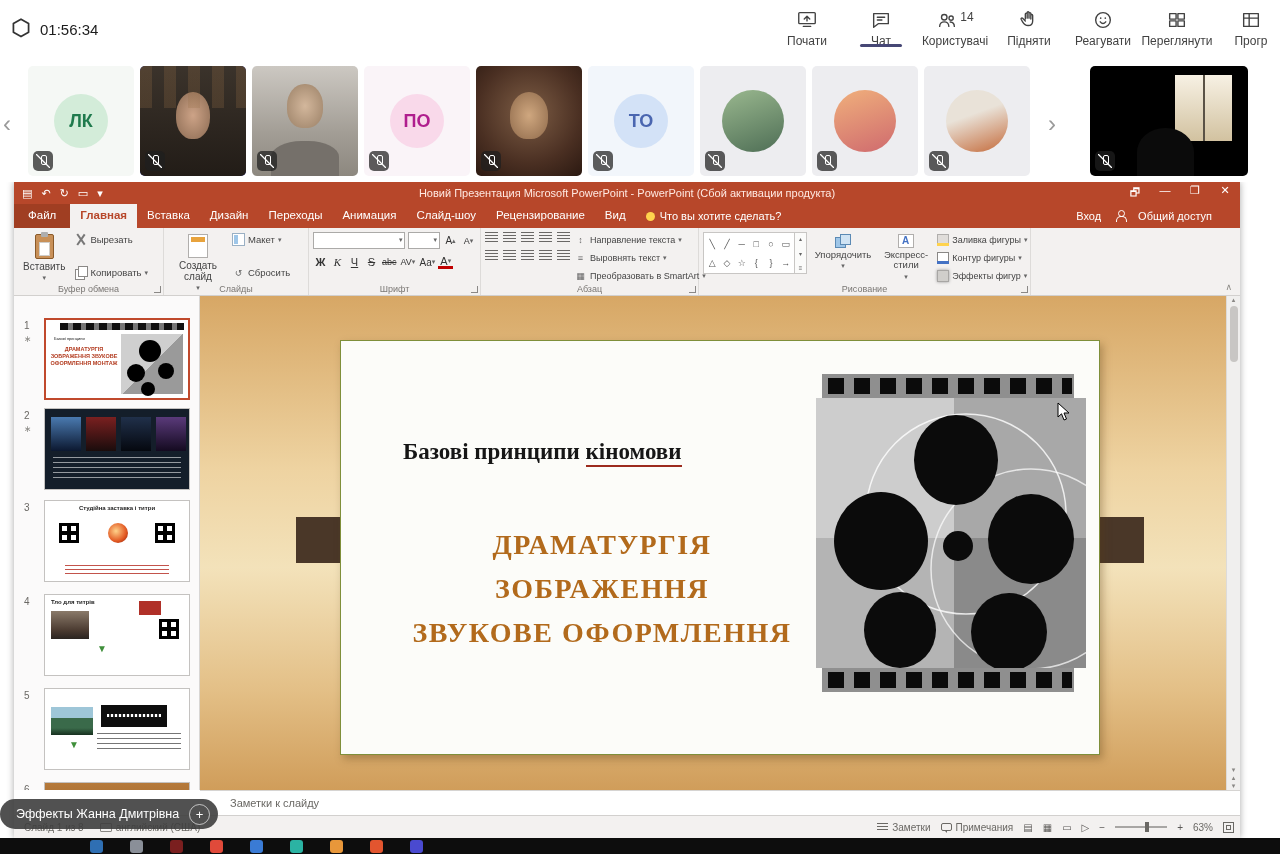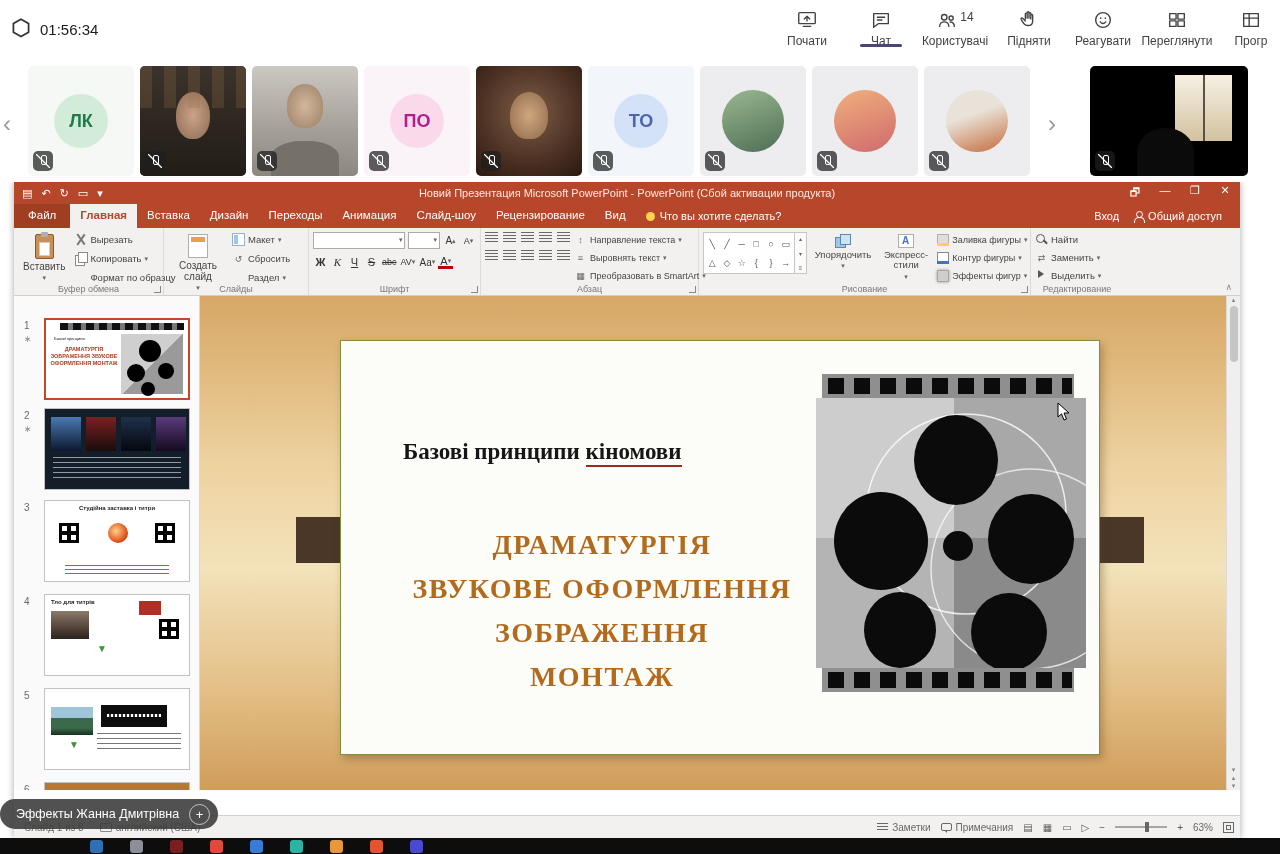--- a/index.html
+++ b/index.html
@@ -80,40 +80,40 @@
   .win-ctl { margin-left:auto; display:flex; z-index:2; }
   .win-ctl span { width:30px; text-align:center; font-size:11px; cursor:pointer; }
 
   .ppt-tabs { height:24px; background:#b7472a; display:flex; align-items:stretch;
               color:#fff; font-size:11.5px; }
   .tab { padding:5px 10px 4px; cursor:pointer; white-space:nowrap; }
   .tab.file { background:#a03e22; padding:5px 14px 4px; }
   .tab.sel { background:#f3f1f0; color:#b7472a; font-weight:bold; }
   .tellme { display:flex; align-items:center; gap:5px; padding:0 10px; font-size:11px; cursor:pointer; }
   .bulb { width:9px; height:9px; border-radius:50%; background:#ffd34d; }
-  .tabs-right { margin-left:auto; display:flex; align-items:center; gap:14px; padding-right:18px;
+  .tabs-right { margin-left:auto; display:flex; align-items:center; gap:14px; padding-right:28px;
                 font-size:11px; }
   .person-ic { width:11px; height:11px; position:relative; display:inline-block; }
   .person-ic::before { content:""; position:absolute; left:3px; top:0; width:5px; height:5px;
                        border:1px solid #fff; border-radius:50%; }
   .person-ic::after { content:""; position:absolute; left:1px; top:6px; width:9px; height:5px;
                       border:1px solid #fff; border-bottom:none; border-radius:5px 5px 0 0; }
-  .share-btn { display:flex; align-items:flex-end; gap:4px; cursor:pointer; }
+  .share-btn { display:flex; align-items:flex-start; gap:12px; cursor:pointer; }
 
   
   .ribbon { position:relative; height:68px; background:#f3f1f0; border-bottom:1px solid #d2d0ce;
             display:flex; font-size:10px; color:#444; }
   .rgroup { position:relative; border-right:1px solid #ddDBD9; padding:4px 4px 13px; flex:none; }
   .rgroup-label { position:absolute; bottom:1px; left:0; right:0; text-align:center; font-size:9px;
                   color:#7a7774; }
   .launcher { position:absolute; right:2px; bottom:2px; width:7px; height:7px;
               border-right:1px solid #8a8886; border-bottom:1px solid #8a8886; cursor:pointer; }
   .rb-big { display:inline-flex; flex-direction:column; align-items:center; gap:2px;
             padding:2px 5px; cursor:pointer; text-align:center; line-height:1.1; }
-  .rcol { display:inline-flex; flex-direction:column; gap:4px; vertical-align:top; }
+  .rcol { display:inline-flex; flex-direction:column; gap:18px; vertical-align:top; }
   .rb-small { display:flex; align-items:center; gap:3px; height:15px; cursor:pointer;
               white-space:nowrap; }
   .caret { font-size:7px; color:#666; }
   .grp-row { display:flex; align-items:flex-start; gap:4px; height:100%; }
 
   .ic-paste { width:19px; height:25px; background:#c89058; border:1px solid #8a5a2a;
               border-radius:2px; position:relative; }
   .ic-paste::before { content:""; position:absolute; left:3px; top:7px; right:3px; bottom:2px;
                       background:#fff; border:1px solid #cfcdc9; }
   .ic-paste::after { content:""; position:absolute; left:5px; top:-3px; width:7px; height:5px;
@@ -640,39 +640,20 @@
             <span class="ic-effects"></span>
             <span>Эффекты фигур</span>
             <span class="caret">▾</span>
           </div>
         </div>
       </div>
       <div class="rgroup-label">Рисование</div>
       <span class="launcher"></span>
     </div>
 
-    <div class="rgroup" style="width:92px; border-right:none;">
-      <div class="rcol" style="font-size:9.5px; gap:3px;">
-        <div class="rb-small">
-          <span class="mi mi-find"></span>
-          <span>Найти</span>
-        </div>
-        <div class="rb-small">
-          <span class="mi-glyph">⇄</span>
-          <span>Заменить</span>
-          <span class="caret">▾</span>
-        </div>
-        <div class="rb-small">
-          <span class="mi mi-select"></span>
-          <span>Выделить</span>
-          <span class="caret">▾</span>
-        </div>
-      </div>
-      <div class="rgroup-label">Редактирование</div>
-    </div>
 
     <span class="ribbon-collapse">∧</span>
   </div>
 
   <div class="workarea">
 
     <div class="slidepanel">
       <span class="thumb-num" style="top:24px;">1</span>
       <span class="thumb-star" style="top:38px;">∗</span>
       <div class="thumb sel" style="top:22px;">
@@ -730,23 +711,22 @@
       <div class="side-tab l"></div>
       <div class="side-tab r"></div>
 
       <div class="slide">
         <div class="slide-title">
           <span>Базові принципи</span>
           <span class="uline">кіномови</span>
         </div>
         <div class="slide-lines">
           <div>ДРАМАТУРГІЯ</div>
+          <div>ЗОБРАЖЕННЯ</div>
           <div>ЗВУКОВЕ ОФОРМЛЕННЯ</div>
-          <div>ЗОБРАЖЕННЯ</div>
-          <div>МОНТАЖ</div>
         </div>
         <svg class="reel" viewBox="0 0 270 334">
           <rect x="6" y="0" width="252" height="24" fill="#8f8f8f"></rect>
           <g fill="#0b0b0b">
             <rect x="12" y="4" width="16" height="16"></rect>
               <rect x="38" y="4" width="16" height="16"></rect>
             <rect x="64" y="4" width="16" height="16"></rect>
               <rect x="90" y="4" width="16" height="16"></rect>
             <rect x="116" y="4" width="16" height="16"></rect>
               <rect x="142" y="4" width="16" height="16"></rect>
@@ -791,20 +771,23 @@
     <div class="vscroll">
       <span>▴</span>
       <div class="vthumb"></div>
       <div class="vs-sp"></div>
       <span>▾</span>
       <span>▴</span>
       <span>▾</span>
     </div>
   </div>
 
+  <div class="notesbar">
+    <span>Заметки к слайду</span>
+  </div>
 
   <div class="statusbar">
     <div class="sb-left">
       <span>Слайд 1 из 8</span>
       <span style="display:flex; align-items:center; gap:4px;">
         <span class="kbd-ic"></span>
         <span>английский (США)</span>
       </span>
     </div>
     <div class="sb-right">

